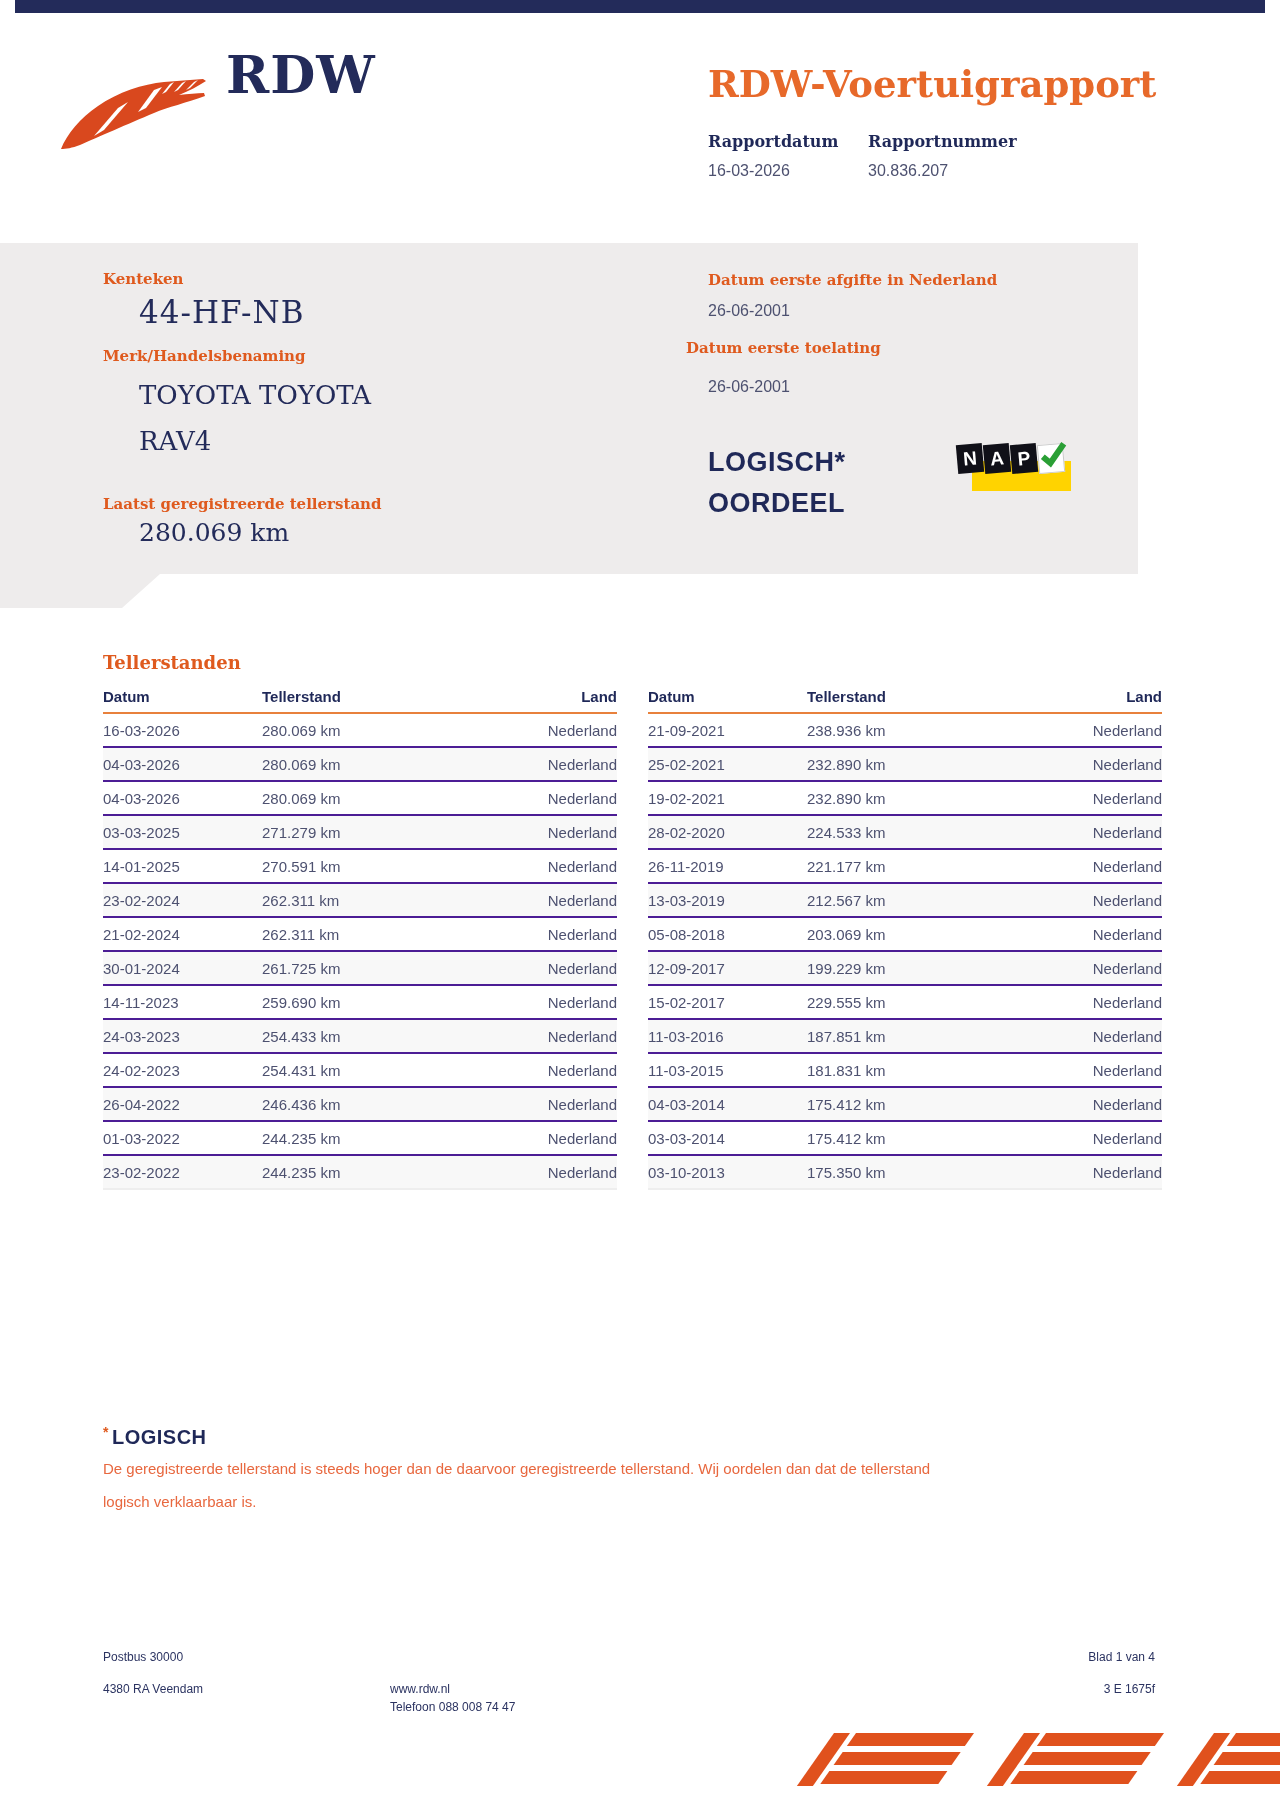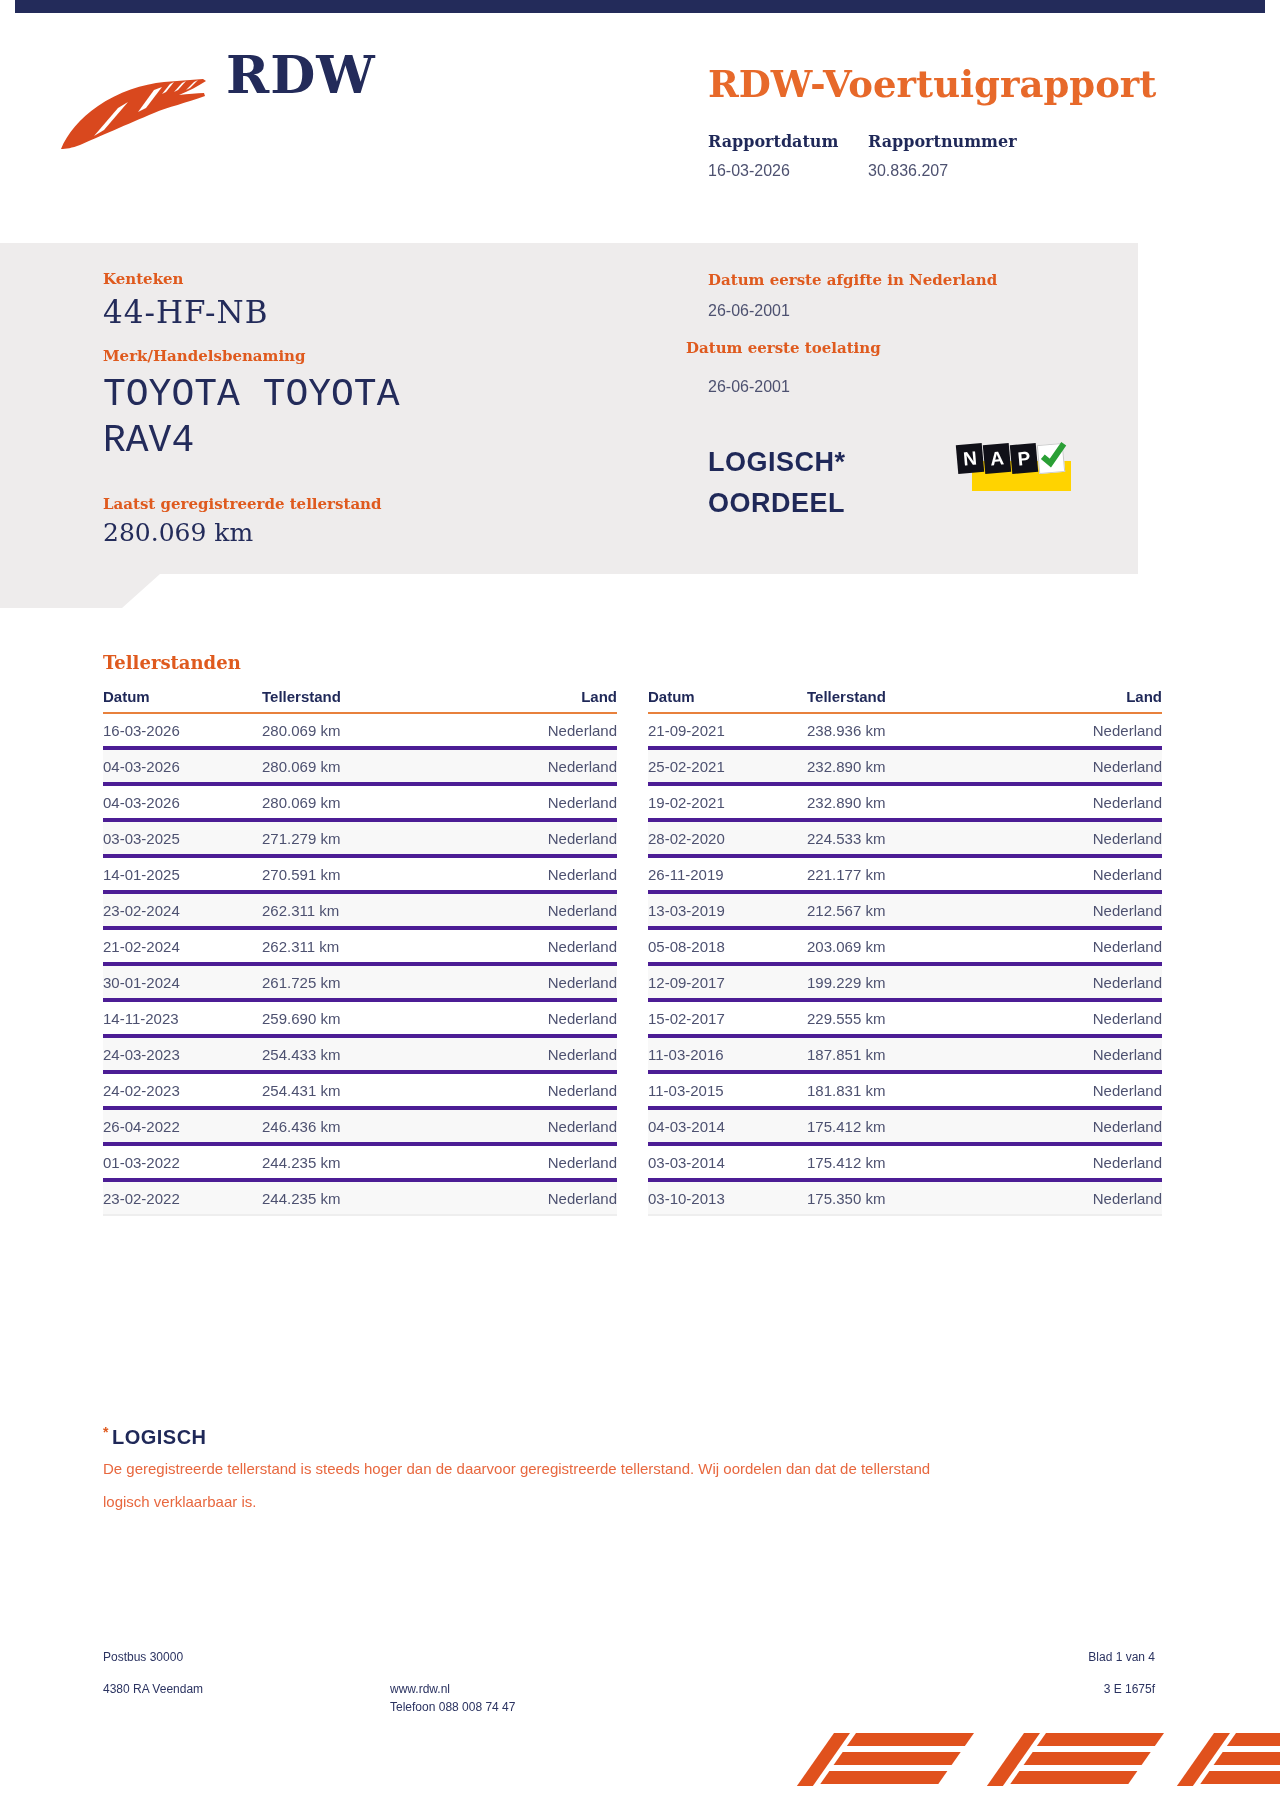--- a/index.html
+++ b/index.html
@@ -19,27 +19,27 @@
               font-size:16px;color:#1f2858;}
   .meta-value{position:absolute;top:162px;font-size:16px;color:#4d5170;}
   .pos-rd{left:708px;} .pos-rn{left:868px;}
 
   
   .vehicle-card{position:absolute;left:0;top:243px;width:1138px;height:365px;background:#eeecec;
     clip-path:polygon(0 0,1138px 0,1138px 331px,160px 331px,122px 365px,0 365px);}
 
   .field-label{position:absolute;font-family:"DejaVu Serif",serif;font-weight:bold;
                font-size:15px;color:#df5a1e;}
-  .serif-value{position:absolute;font-family:"DejaVu Serif",serif;color:#232b5a;}
+  .serif-value{position:absolute;font-family:"DejaVu Serif",serif;color:#232b5a;margin-left:36px;}
   .sans-value{position:absolute;font-size:16px;color:#4d5170;}
 
   .lbl-kenteken{left:103px;top:270px;}
   .val-kenteken{left:103px;top:294px;font-size:31px;letter-spacing:1px;}
   .lbl-merk{left:103px;top:347px;}
-  .val-merk{left:103px;top:372px;font-size:38px;line-height:46px;font-family:Liberation Mono, monospace;}
+  .val-merk{left:103px;top:372px;font-size:26px;line-height:46px;}
   .lbl-teller{left:103px;top:495px;}
   .val-teller{left:103px;top:518px;font-size:25px;}
 
   .lbl-afgifte{left:708px;top:271px;}
   .val-afgifte{left:708px;top:302px;}
   .lbl-toelating{left:686px;top:339px;}
   .val-toelating{left:708px;top:378px;}
   .verdict-big{position:absolute;left:708px;top:442px;font-weight:bold;font-size:27px;
                line-height:41px;color:#1f2858;letter-spacing:.5px;}
 
@@ -57,21 +57,21 @@
   
   .section-title{position:absolute;left:103px;top:652px;font-family:"DejaVu Serif",serif;
                  font-weight:bold;font-size:18px;color:#df5a1e;}
   .otable{position:absolute;top:688px;width:514px;}
   .otable.left{left:103px;} .otable.right{left:648px;}
   .thead{display:flex;height:24px;border-bottom:2px solid #e8813c;
          font-weight:bold;font-size:15px;color:#1f2858;}
   .cell{display:block;}
   .c-datum{width:159px;} .c-teller{width:200px;} .c-land{flex:1;text-align:right;}
   .trow{display:flex;align-items:center;height:32px;font-size:15px;color:#4d5170;}
-  .trow + .trow{border-top:4px solid #4c1d95;}
+  .trow + .trow{border-top:2px solid #4c1d95;}
   .trow:nth-child(even){background:#f8f8f8;}
   .tbody{border-bottom:2px solid #eeeeee;}
 
   
   .verdict-head{position:absolute;left:103px;top:1424px;font-weight:bold;font-size:20px;
                 color:#1f2858;letter-spacing:.5px;}
   .verdict-ast{color:#df5a1e;font-size:14px;vertical-align:7px;margin-right:3px;font-weight:bold;}
   .verdict-text{position:absolute;left:103px;top:1452px;width:830px;font-size:15px;
                 line-height:33px;color:#e8683f;}
 

